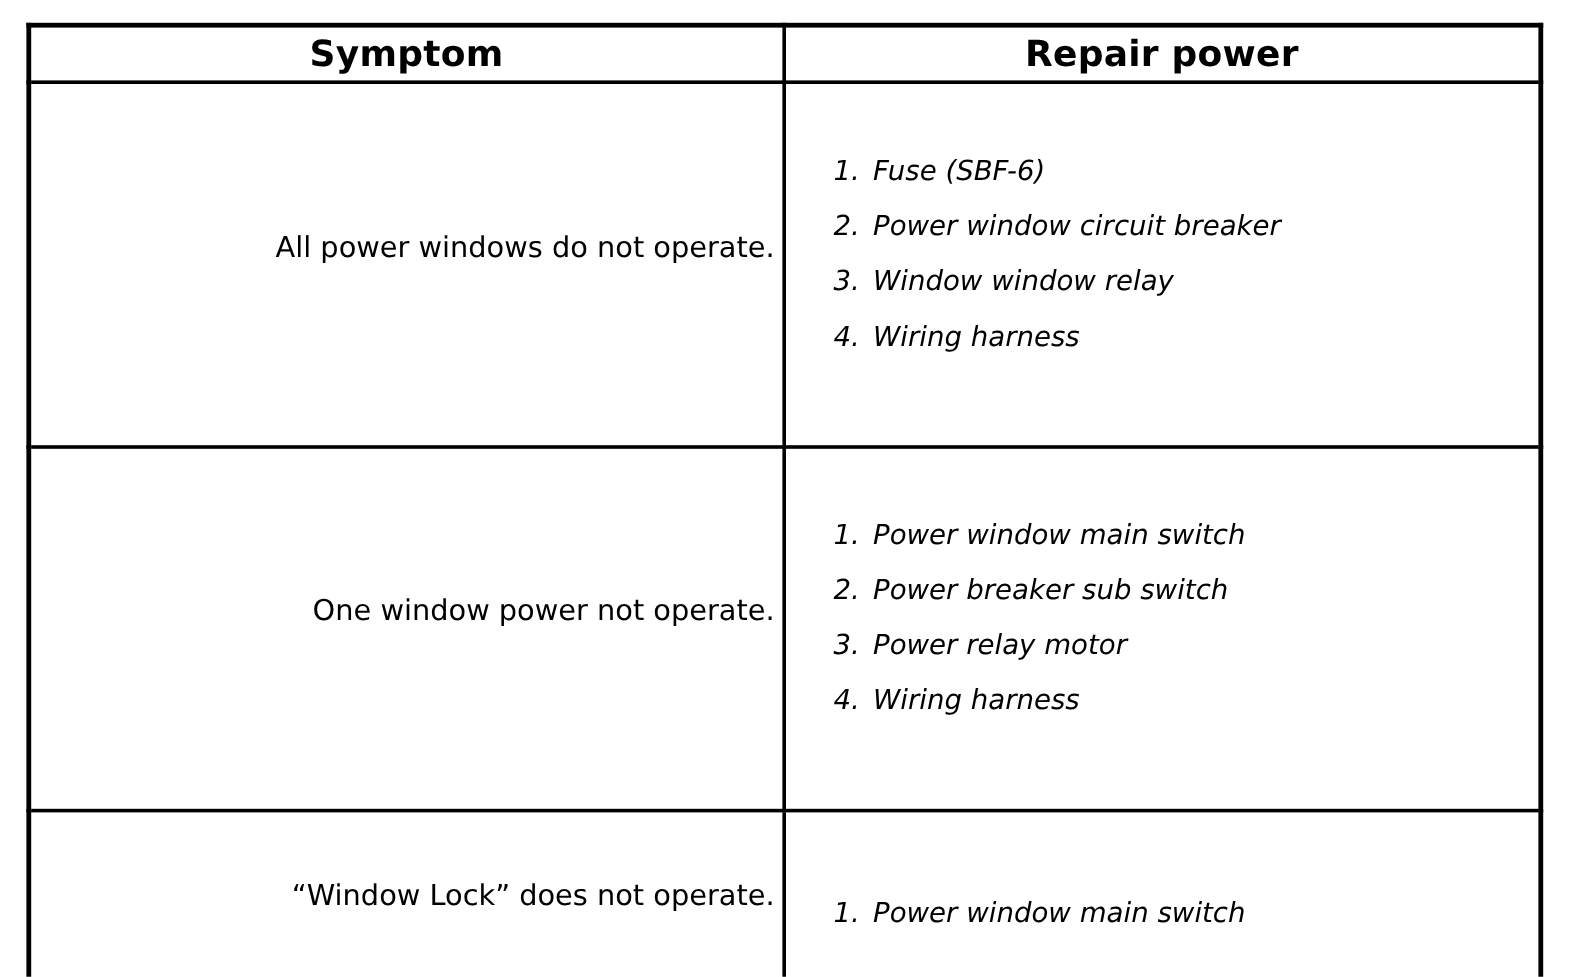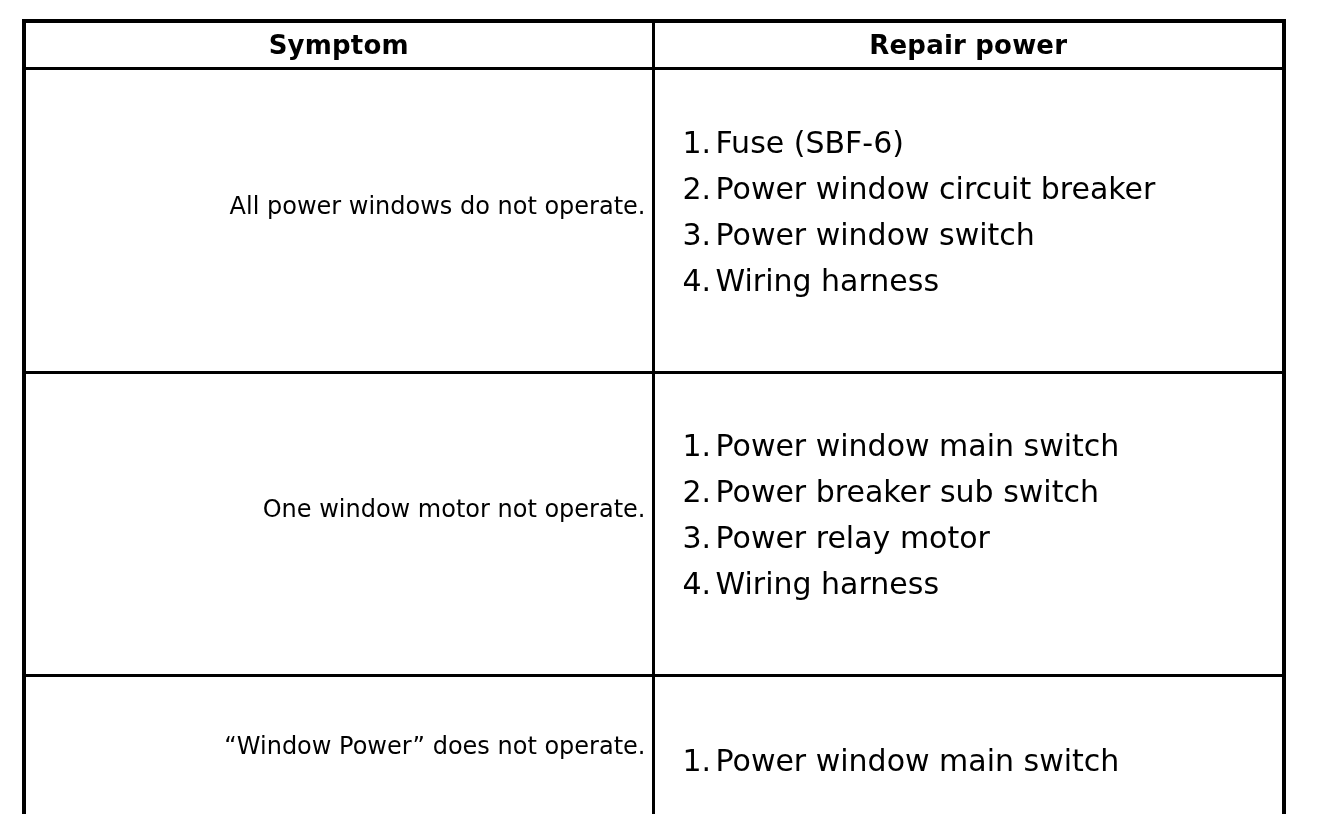--- a/index.html
+++ b/index.html
@@ -27,21 +27,21 @@
   table.troubleshooting-table th,
   table.troubleshooting-table td {
     border: 3px solid #000000;
     background: #ffffff;
   }
   col.col-symptom { width: 629px; }
   col.col-repair  { width: 631px; }
 
   th.header-cell {
     height: 44px;
-    font-size: 26px;
+    font-size: 30px;
     font-weight: bold;
     text-align: center;
     vertical-align: middle;
     padding: 0;
     letter-spacing: 0.2px;
   }
 
   td.symptom-cell {
     vertical-align: middle;
     font-size: 24px;
@@ -54,24 +54,25 @@
   }
   tr.row-3 td.symptom-cell { padding-bottom: 30px; }
   tr.row-3 td.repair-cell  { padding-bottom: 0; }
 
   tr.row-1 td { height: 271px; }
   tr.row-2 td { height: 270px; }
   tr.row-3 td { height: 137px; }
 
   ol.repair-list {
     list-style: none;
-    margin: 0;
+    margin: 12px;
     padding: 0 0 0 28px;
     counter-reset: repairitem;
-    font-size: 30px;
+    font-size: 23px;
+    font-style: italic;
   }
   ol.repair-list li {
     counter-increment: repairitem;
     line-height: 46px;
     white-space: nowrap;
   }
   ol.repair-list li::before {
     content: counter(repairitem) ".";
     display: inline-block;
     width: 33px;
@@ -97,41 +98,41 @@
   </thead>
   <tbody>
     <tr class="row-1">
       <td class="symptom-cell">
         <span class="symptom-text">All power windows do not operate.</span>
       </td>
       <td class="repair-cell">
         <ol class="repair-list">
           <li>Fuse (SBF-6)</li>
           <li>Power window circuit breaker</li>
-          <li>Power window switch</li>
+          <li>Window window relay</li>
           <li>Wiring harness</li>
         </ol>
       </td>
     </tr>
     <tr class="row-2">
       <td class="symptom-cell">
-        <span class="symptom-text">One window motor not operate.</span>
+        <span class="symptom-text">One window power not operate.</span>
       </td>
       <td class="repair-cell">
         <ol class="repair-list">
           <li>Power window main switch</li>
           <li>Power breaker sub switch</li>
           <li>Power relay motor</li>
           <li>Wiring harness</li>
         </ol>
       </td>
     </tr>
     <tr class="row-3">
       <td class="symptom-cell">
-        <span class="symptom-text">“Window Power” does not operate.</span>
+        <span class="symptom-text">“Window Lock” does not operate.</span>
       </td>
       <td class="repair-cell">
         <ol class="repair-list">
           <li>Power window main switch</li>
         </ol>
       </td>
     </tr>
   </tbody>
 </table>
 

